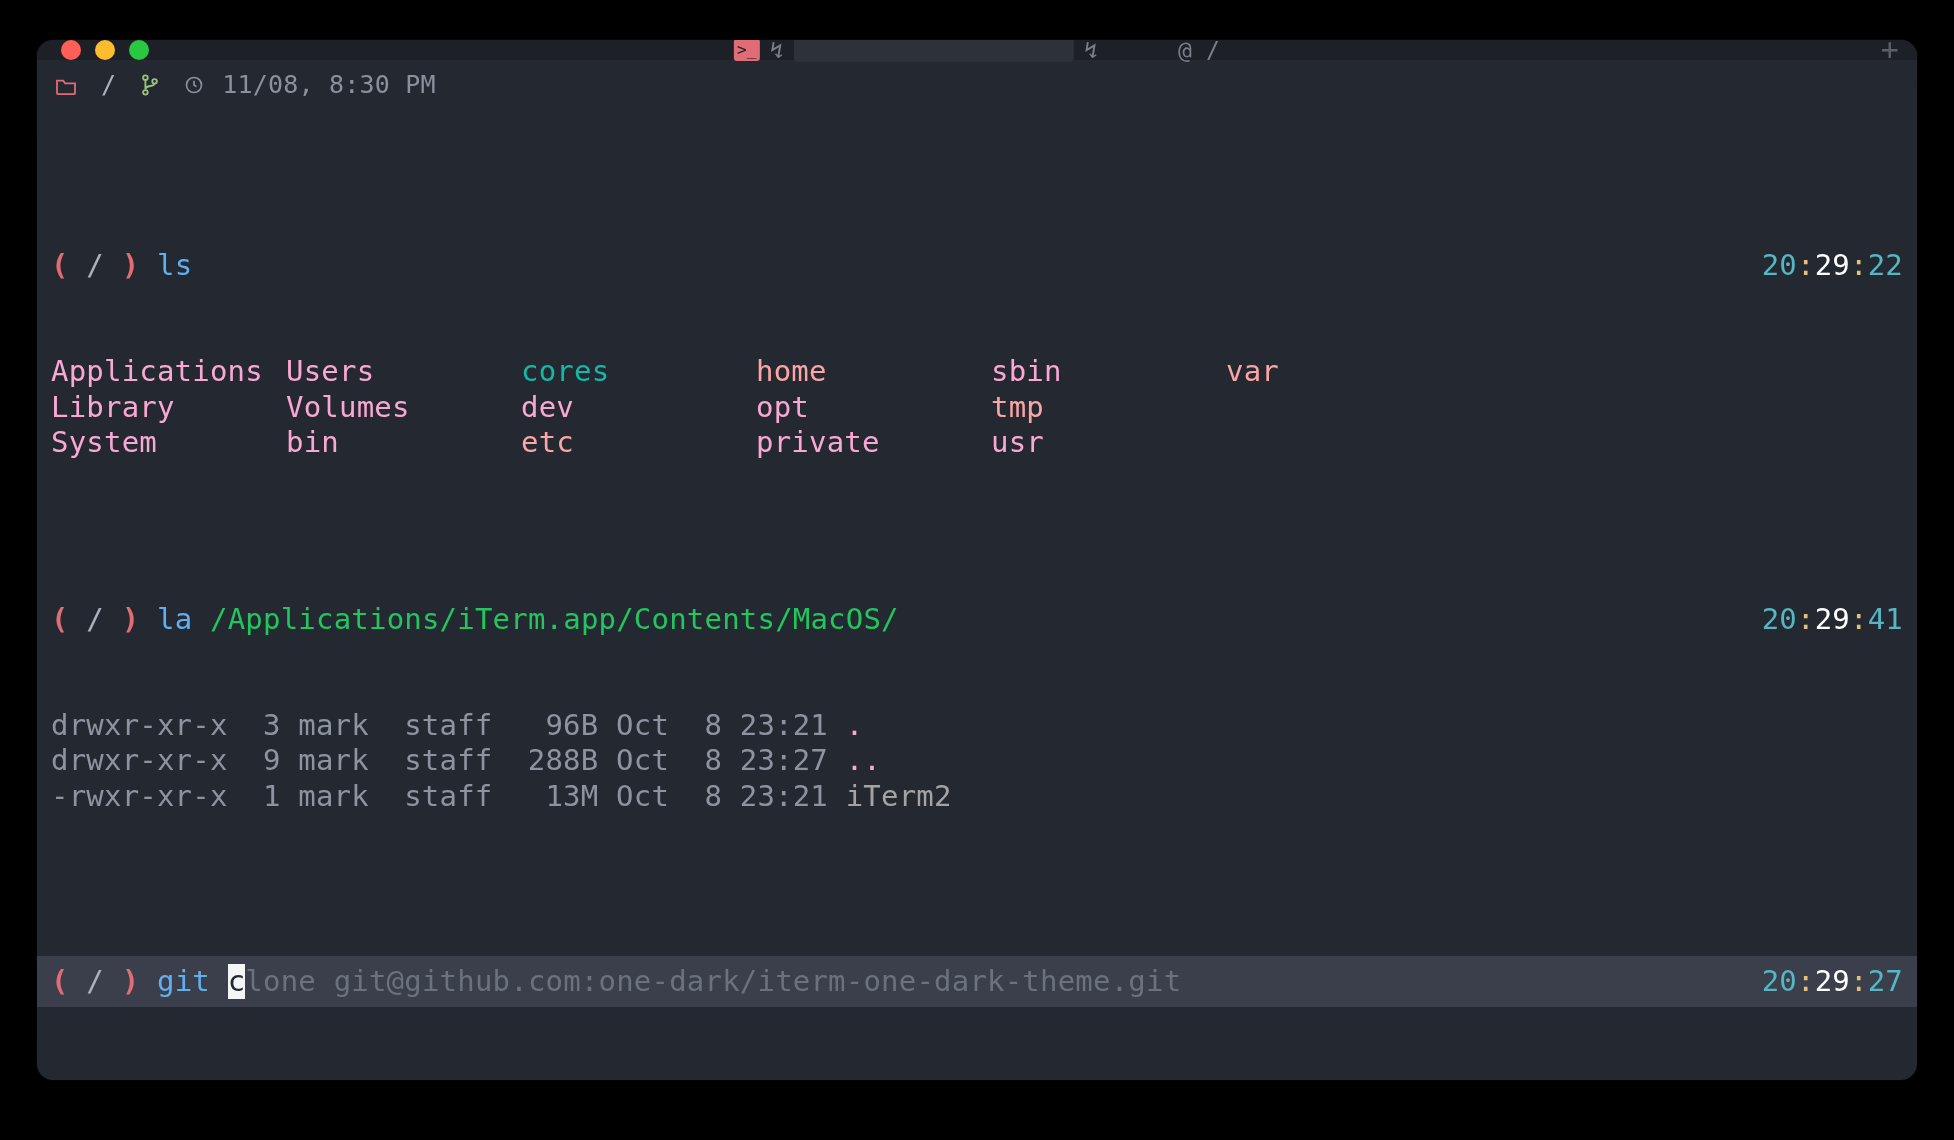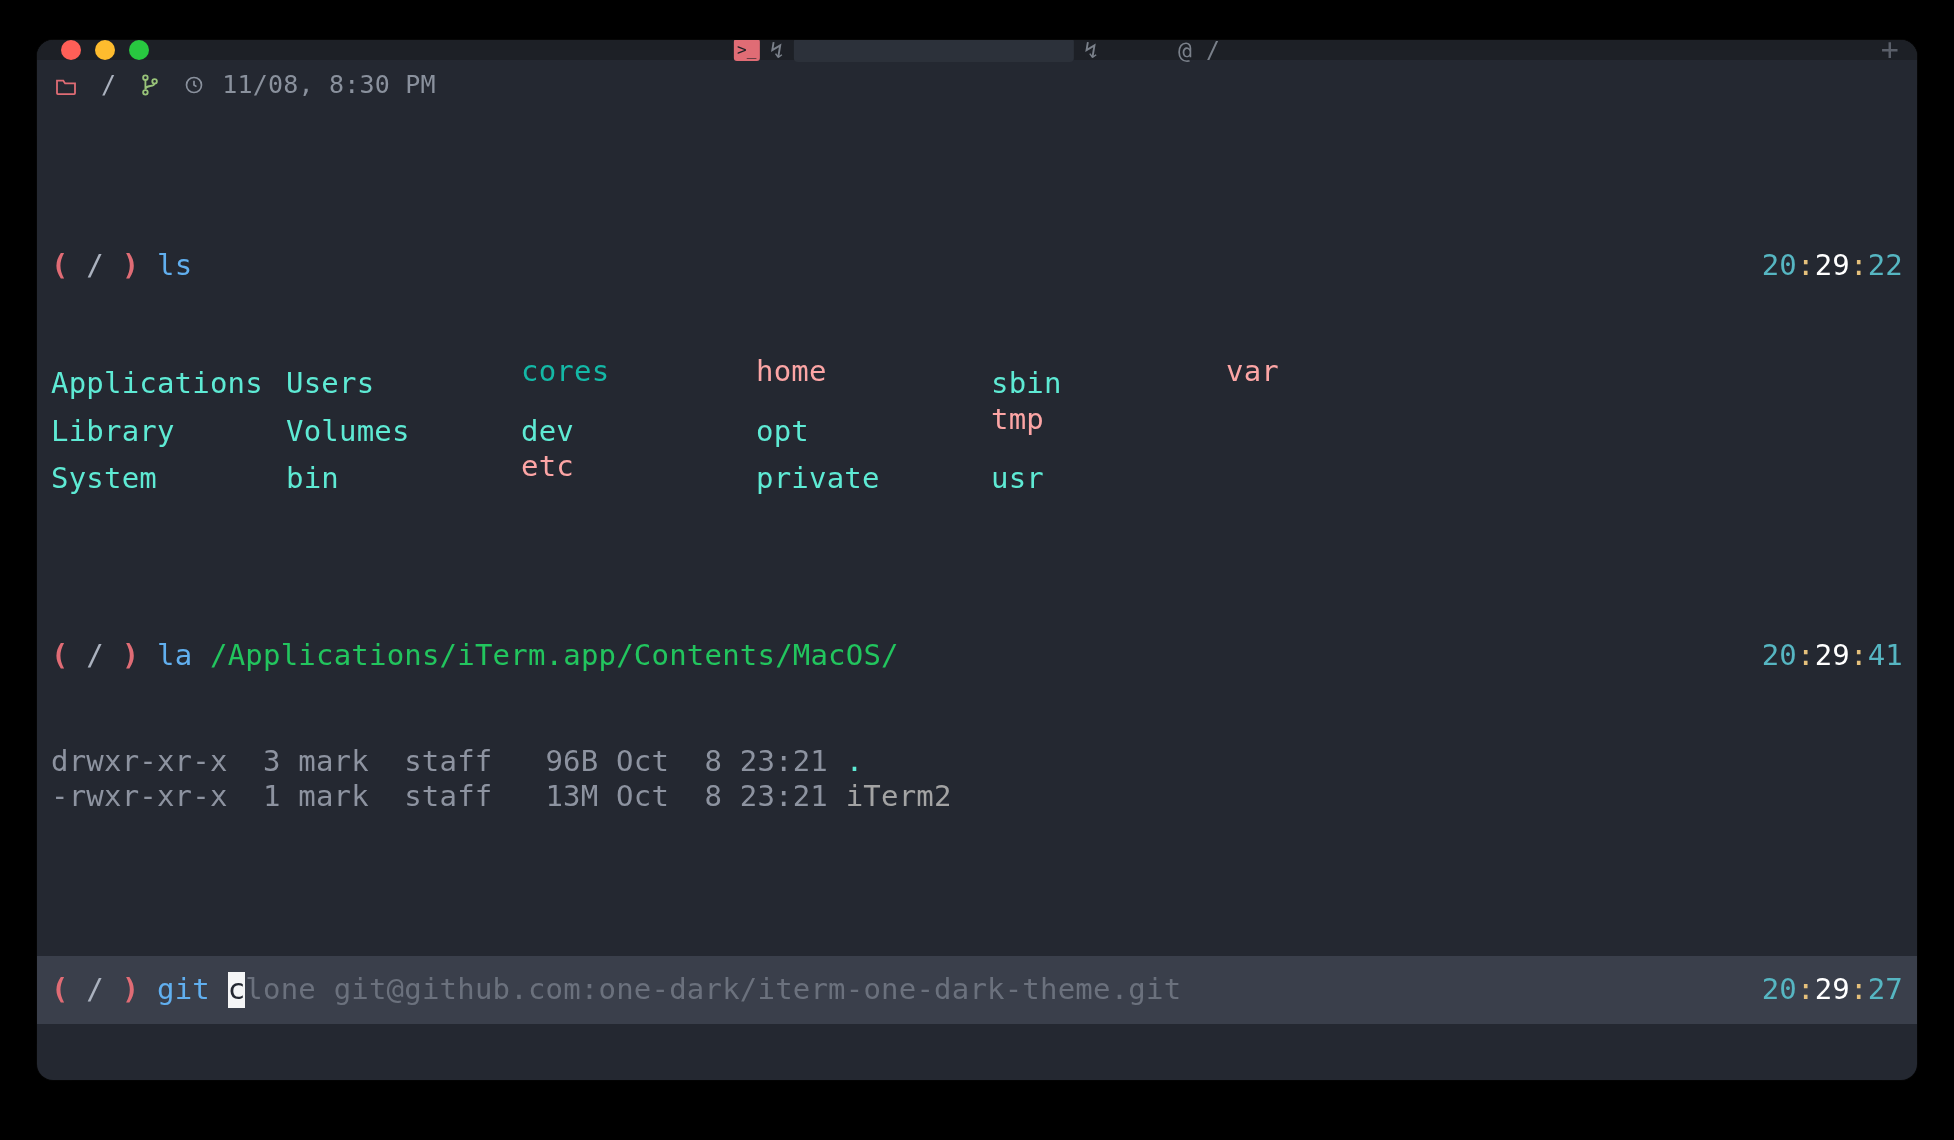--- a/index.html
+++ b/index.html
@@ -98,36 +98,36 @@
     padding: 0 14px 14px 14px;
     white-space: pre;
     font-variant-ligatures: none;
   }
   .line { display: flex; justify-content: space-between; }
   .line .left { white-space: pre; }
   .paren { color: #e06c75; font-weight: 600; }
   .slash-prompt { color: #abb2bf; }
   .cmd   { color: #61afef; }
   .path  { color: #22c55e; }
-  .blue  { color: #5eead4; margin-top: 12px; }
+  .blue  { color: #f9a8d4; }
   .cyan  { color: #14b8a6; }
   .mag   { color: #fca5a5; }
   .gray  { color: #8d93a0; }
   .name-exec { color: #a3a3a3; font-weight: 500; }
   .ts-h { color: #56b6c2; }
   .ts-c { color: #e5c07b; }
   .ts-m { color: #ffffff; }
   .ts-s { color: #56b6c2; }
   .cols { display: grid; grid-template-columns: repeat(6, 235px); }
   .cols span { white-space: pre; }
 
   .active-row {
     background: #3a3f4b;
     margin: 0 -14px;
-    padding: 16px 14px;
+    padding: 8px 14px;
   }
   .cursor {
     background: #f4f5f6;
     color: #242831;
     display: inline-block;
   }
   .suggest { color: #6b717d; }
 
   svg { display: inline-block; vertical-align: -3px; }
 </style>
@@ -186,21 +186,21 @@
       <span class="left"><span class="paren">(</span> <span class="slash-prompt">/</span> <span class="paren">)</span> <span class="cmd">ls</span></span>
       <span class="right"><span class="ts-h">20</span><span class="ts-c">:</span><span class="ts-m">29</span><span class="ts-c">:</span><span class="ts-s">22</span></span>
     </div>
     <div class="cols" id="ls-grid"><span class="blue">Applications</span><span class="blue">Users</span><span class="cyan">cores</span><span class="mag">home</span><span class="blue">sbin</span><span class="mag">var</span><span class="blue">Library</span><span class="blue">Volumes</span><span class="blue">dev</span><span class="blue">opt</span><span class="mag">tmp</span><span class=""></span><span class="blue">System</span><span class="blue">bin</span><span class="mag">etc</span><span class="blue">private</span><span class="blue">usr</span><span class=""></span></div>
 
     
     <div class="line">
       <span class="left"><span class="paren">(</span> <span class="slash-prompt">/</span> <span class="paren">)</span> <span class="cmd">la</span> <span class="path">/Applications/iTerm.app/Contents/MacOS/</span></span>
       <span class="right"><span class="ts-h">20</span><span class="ts-c">:</span><span class="ts-m">29</span><span class="ts-c">:</span><span class="ts-s">41</span></span>
     </div>
-    <div id="la-rows"><div class="gray">drwxr-xr-x  3 mark  staff   96B Oct  8 23:21 <span class="blue">.</span></div><div class="gray">-rwxr-xr-x  1 mark  staff   13M Oct  8 23:21 <span class="name-exec">iTerm2</span></div></div>
+    <div id="la-rows"><div class="gray">drwxr-xr-x  3 mark  staff   96B Oct  8 23:21 <span class="blue">.</span></div><div class="gray">drwxr-xr-x  9 mark  staff  288B Oct  8 23:27 <span class="blue">..</span></div><div class="gray">-rwxr-xr-x  1 mark  staff   13M Oct  8 23:21 <span class="name-exec">iTerm2</span></div></div>
 
     
     <div class="line active-row">
       <span class="left"><span class="paren">(</span> <span class="slash-prompt">/</span> <span class="paren">)</span> <span class="cmd">git </span><span class="cursor">c</span><span class="suggest">lone git@github.com:one-dark/iterm-one-dark-theme.git</span></span>
       <span class="right"><span class="ts-h">20</span><span class="ts-c">:</span><span class="ts-m">29</span><span class="ts-c">:</span><span class="ts-s">27</span></span>
     </div>
 
   </div>
 </div>
 

